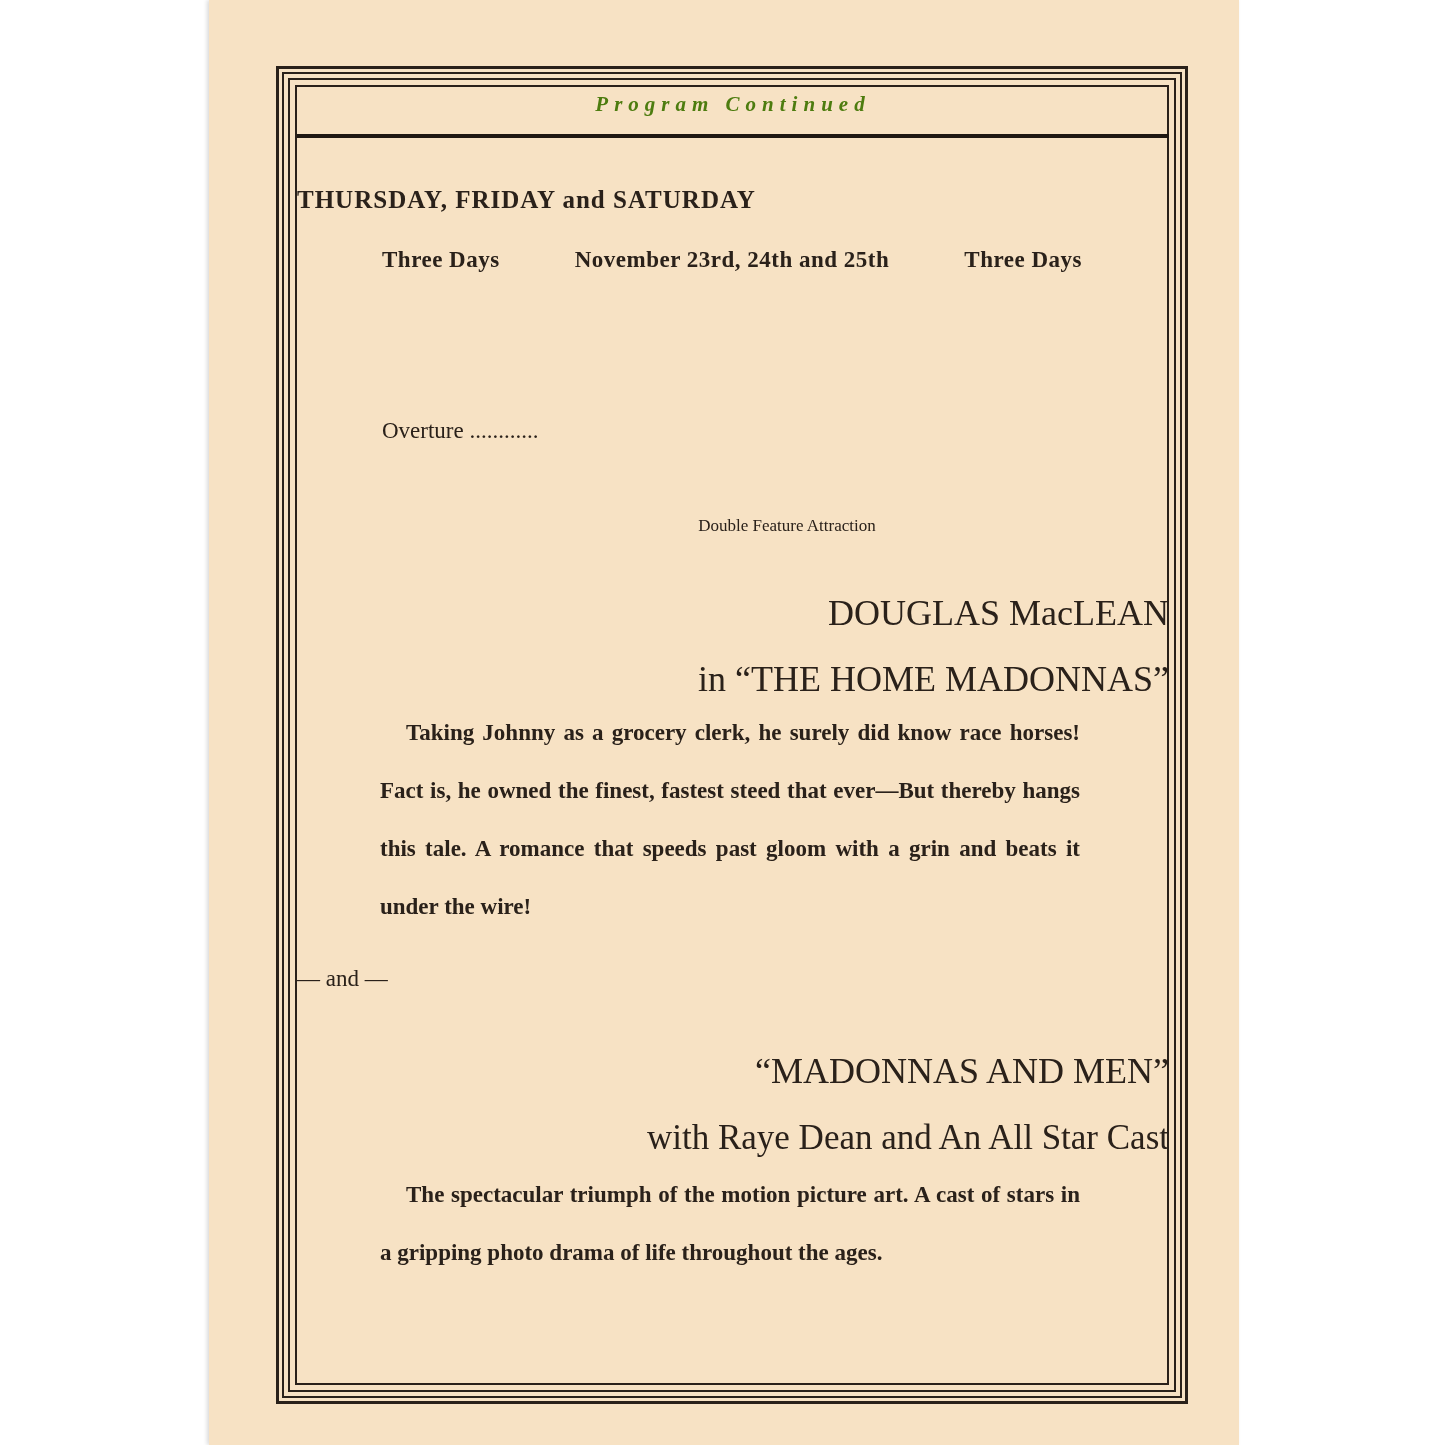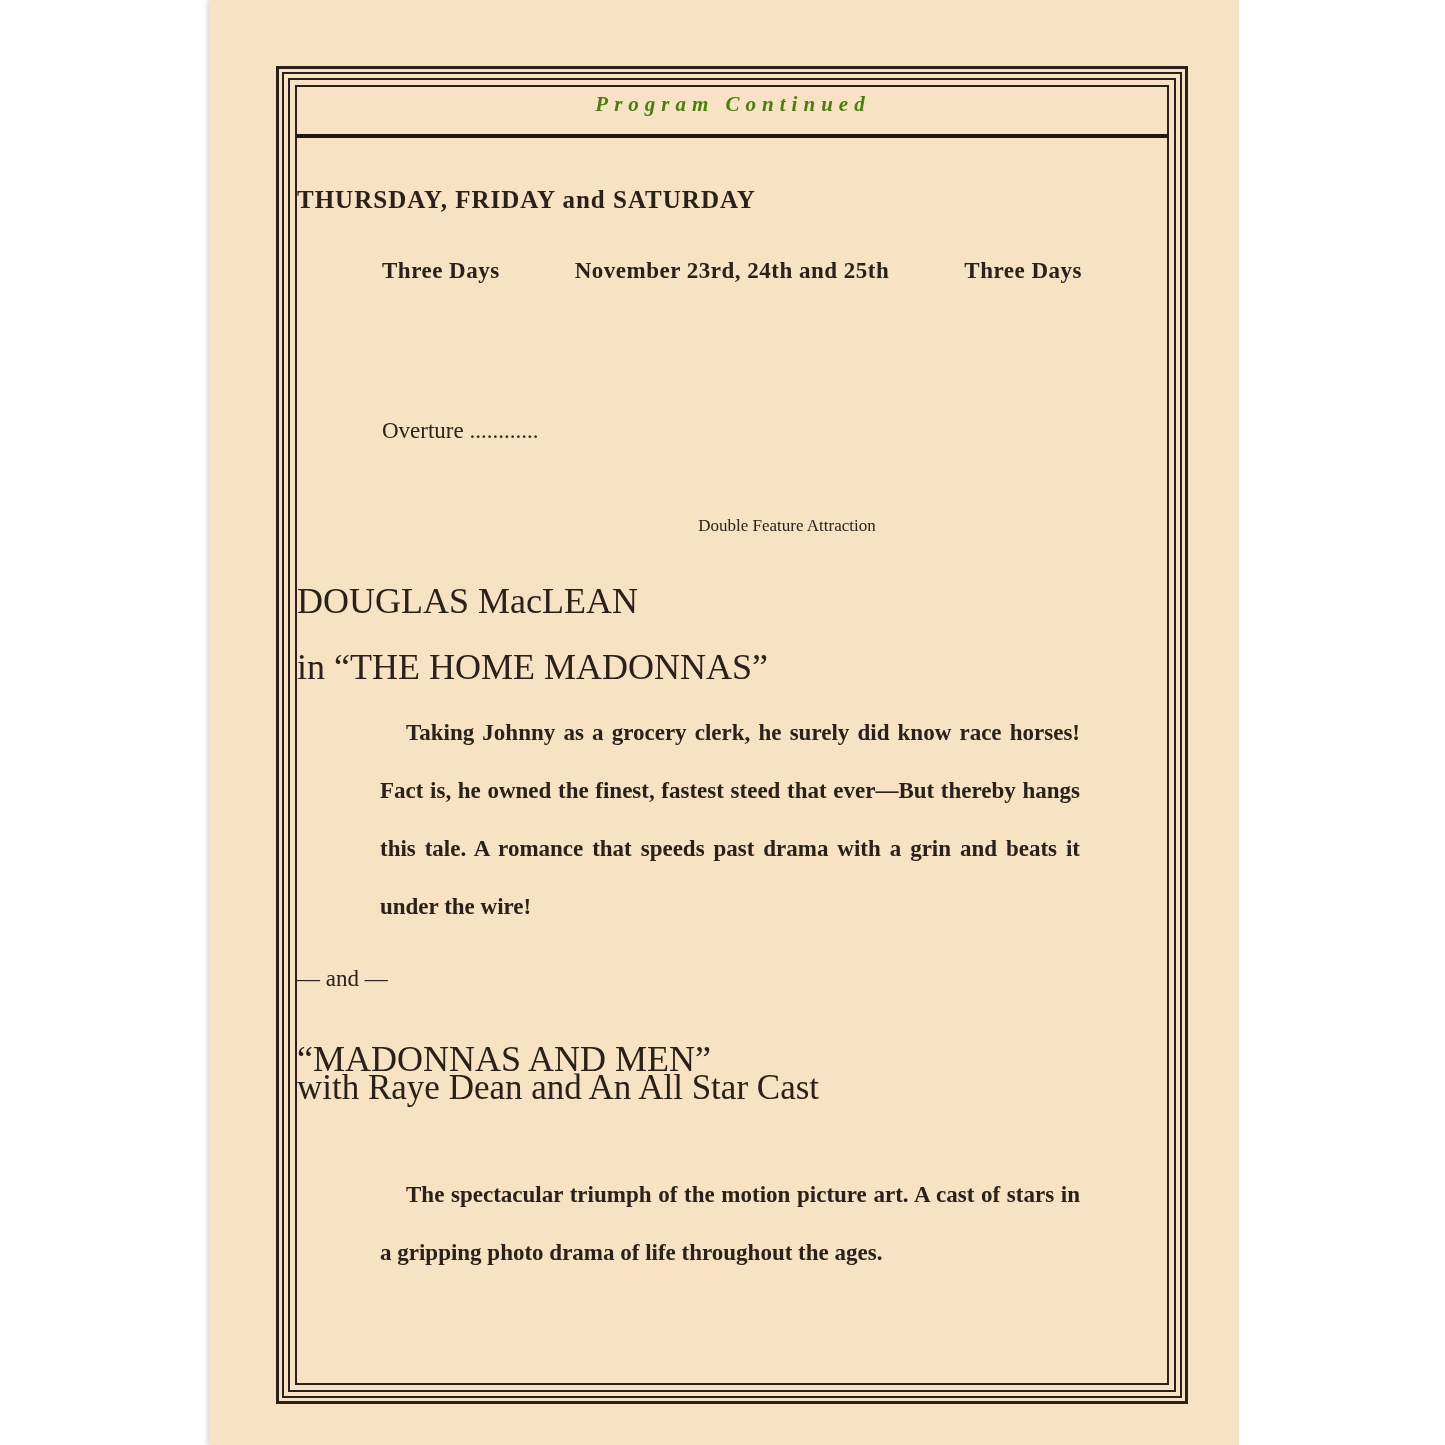--- a/index.html
+++ b/index.html
@@ -6,31 +6,31 @@
   body { width:1445px; height:1445px; background:#ffffff; position:relative; overflow:hidden; font-family:"Liberation Serif", serif; }
   .paper { position:absolute; left:209px; top:0; width:1030px; height:1445px; background:#f7e2c4; box-shadow: -2px 0 4px rgba(0,0,0,0.15); }
   .border-outer { position:absolute; left:276px; top:66px; width:912px; height:1338px; border:3px solid #2a211a; box-sizing:border-box; }
   .border-b2 { position:absolute; left:282px; top:72px; width:900px; height:1326px; border:2px solid #2a211a; box-sizing:border-box; }
   .border-b3 { position:absolute; left:288px; top:78px; width:888px; height:1314px; border:2px solid #2a211a; box-sizing:border-box; }
   .border-inner { position:absolute; left:295px; top:85px; width:874px; height:1300px; border:2px solid #2a211a; box-sizing:border-box; }
   .header-rule { position:absolute; left:297px; top:134px; width:872px; height:4px; background:#1f1812; }
   .hdr { position:absolute; left:297px; top:92px; width:872px; text-align:center; font-style:italic; font-weight:bold; font-size:21px; letter-spacing:6px; color:#4d7c0f; font-family:"Liberation Serif", serif; }
   .txt { position:absolute; color:#2a211a; }
   .days { top:186px; left:297px; width:872px; font-size:25px; font-weight:bold; letter-spacing:1px; }
-  .row2 { top:258px; left:382px; width:700px; display:flex; justify-content:space-between; font-size:23px; font-weight:bold; letter-spacing:0.5px; }
+  .row2 { top:247px; left:382px; width:700px; display:flex; justify-content:space-between; font-size:23px; font-weight:bold; letter-spacing:0.5px; }
   .overture { top:418px; left:382px; width:700px; display:flex; justify-content:space-between; font-size:23px; font-weight:normal; }
   .dff { top:516px; left:297px; width:980px; text-align:center; font-size:17px; }
-  .big { left:297px; width:872px; text-align:left; font-size:36px; }
+  .big { left:297px; width:872px; text-align:right; font-size:36px;margin-top:12px; }
   .p1 { top:580px; }
   .p2 { top:646px; }
   .body { left:380px; width:700px; font-size:23px; font-weight:bold; line-height:58px; text-align:justify; }
   .body.b1 { top:704px; text-indent:26px; }
   .and { top:966px; left:297px; width:872px; font-size:23px; }
   .m1 { top:1038px; }
-  .m2 { top:1068px; font-size:35px; }
+  .m2 { top:1106px; font-size:35px; }
   .body.b2 { top:1166px; text-indent:26px; }
 </style>
 </head>
 <body>
 
 <div class="paper"></div>
 <div class="border-outer"></div>
 <div class="border-b2"></div>
 <div class="border-b3"></div>
 <div class="border-inner"></div>
@@ -46,19 +46,19 @@
 </div>
 
 <div class="txt overture">
   <span>Overture ............</span>
 </div>
 
 <div class="txt dff">Double Feature Attraction</div>
 
 <div class="txt big p1">DOUGLAS MacLEAN</div>
 <div class="txt big p2">in “THE HOME MADONNAS”</div>
-<div class="txt body b1">Taking Johnny as a grocery clerk, he surely did know race horses!  Fact is, he owned the finest, fastest steed that ever—But thereby hangs this tale.  A romance that speeds past drama with a grin and beats it under the wire!</div>
+<div class="txt body b1">Taking Johnny as a grocery clerk, he surely did know race horses!  Fact is, he owned the finest, fastest steed that ever—But thereby hangs this tale.  A romance that speeds past gloom with a grin and beats it under the wire!</div>
 
 <div class="txt and">— and —</div>
 
 <div class="txt big m1">“MADONNAS AND MEN”</div>
 <div class="txt big m2">with Raye Dean and An All Star Cast</div>
 <div class="txt body b2">The spectacular triumph of the motion picture art.  A cast of stars in a gripping photo drama of life throughout the ages.</div>
 
 </body></html>

